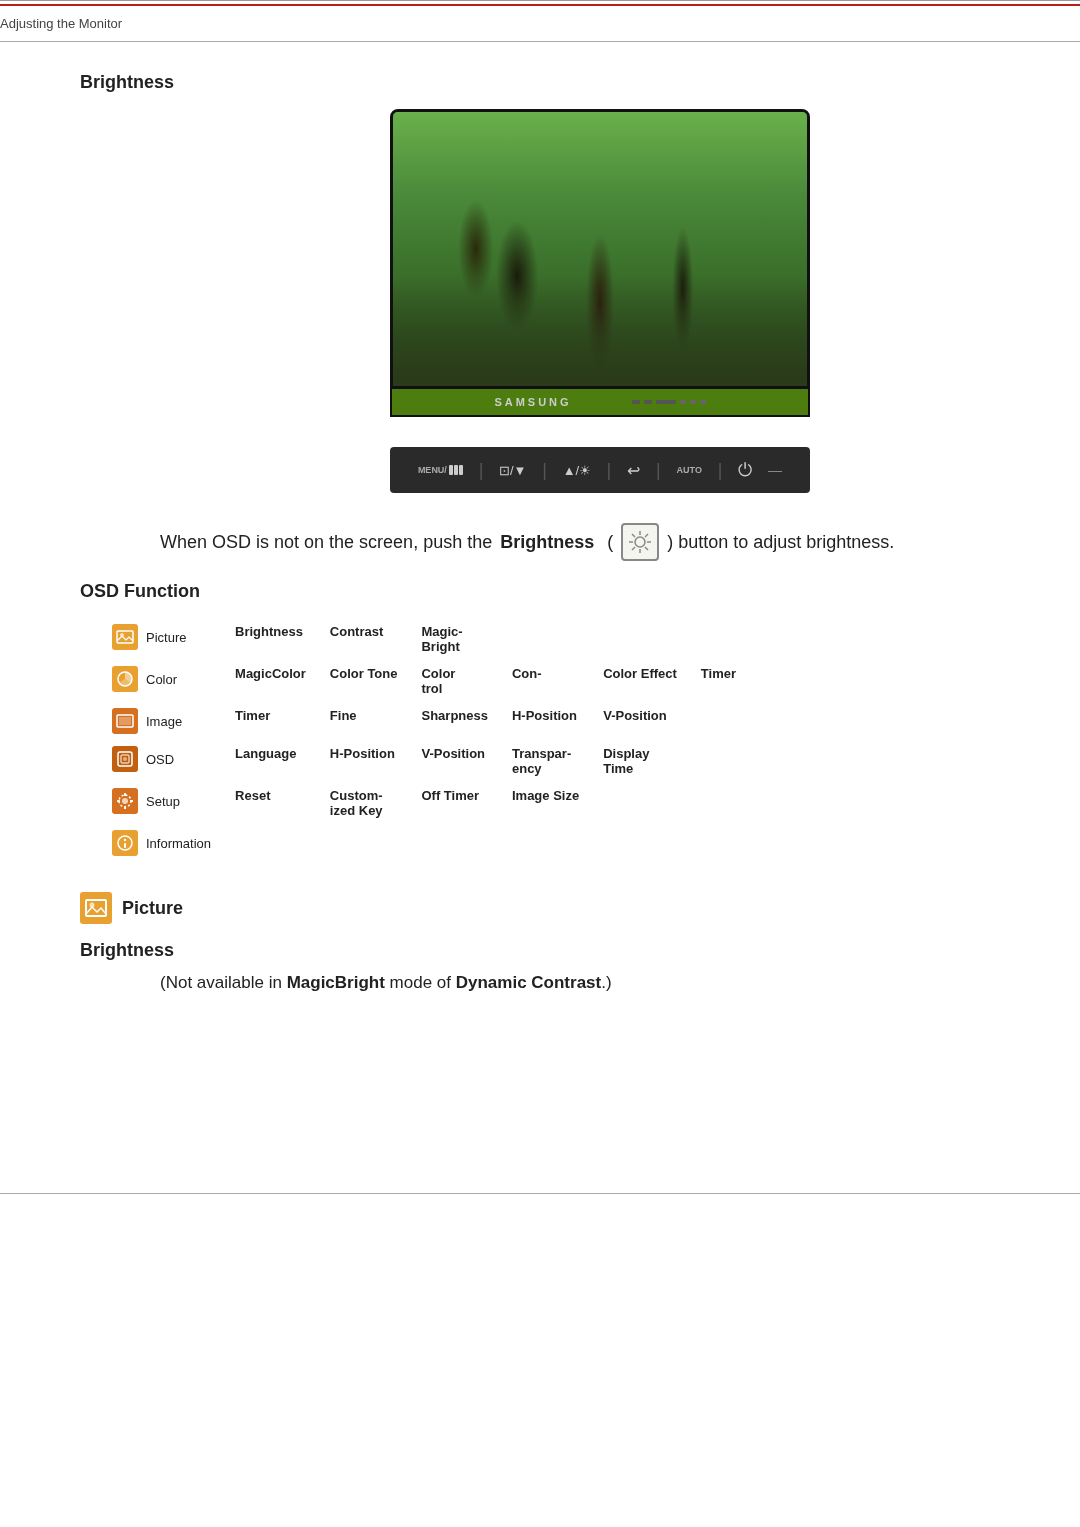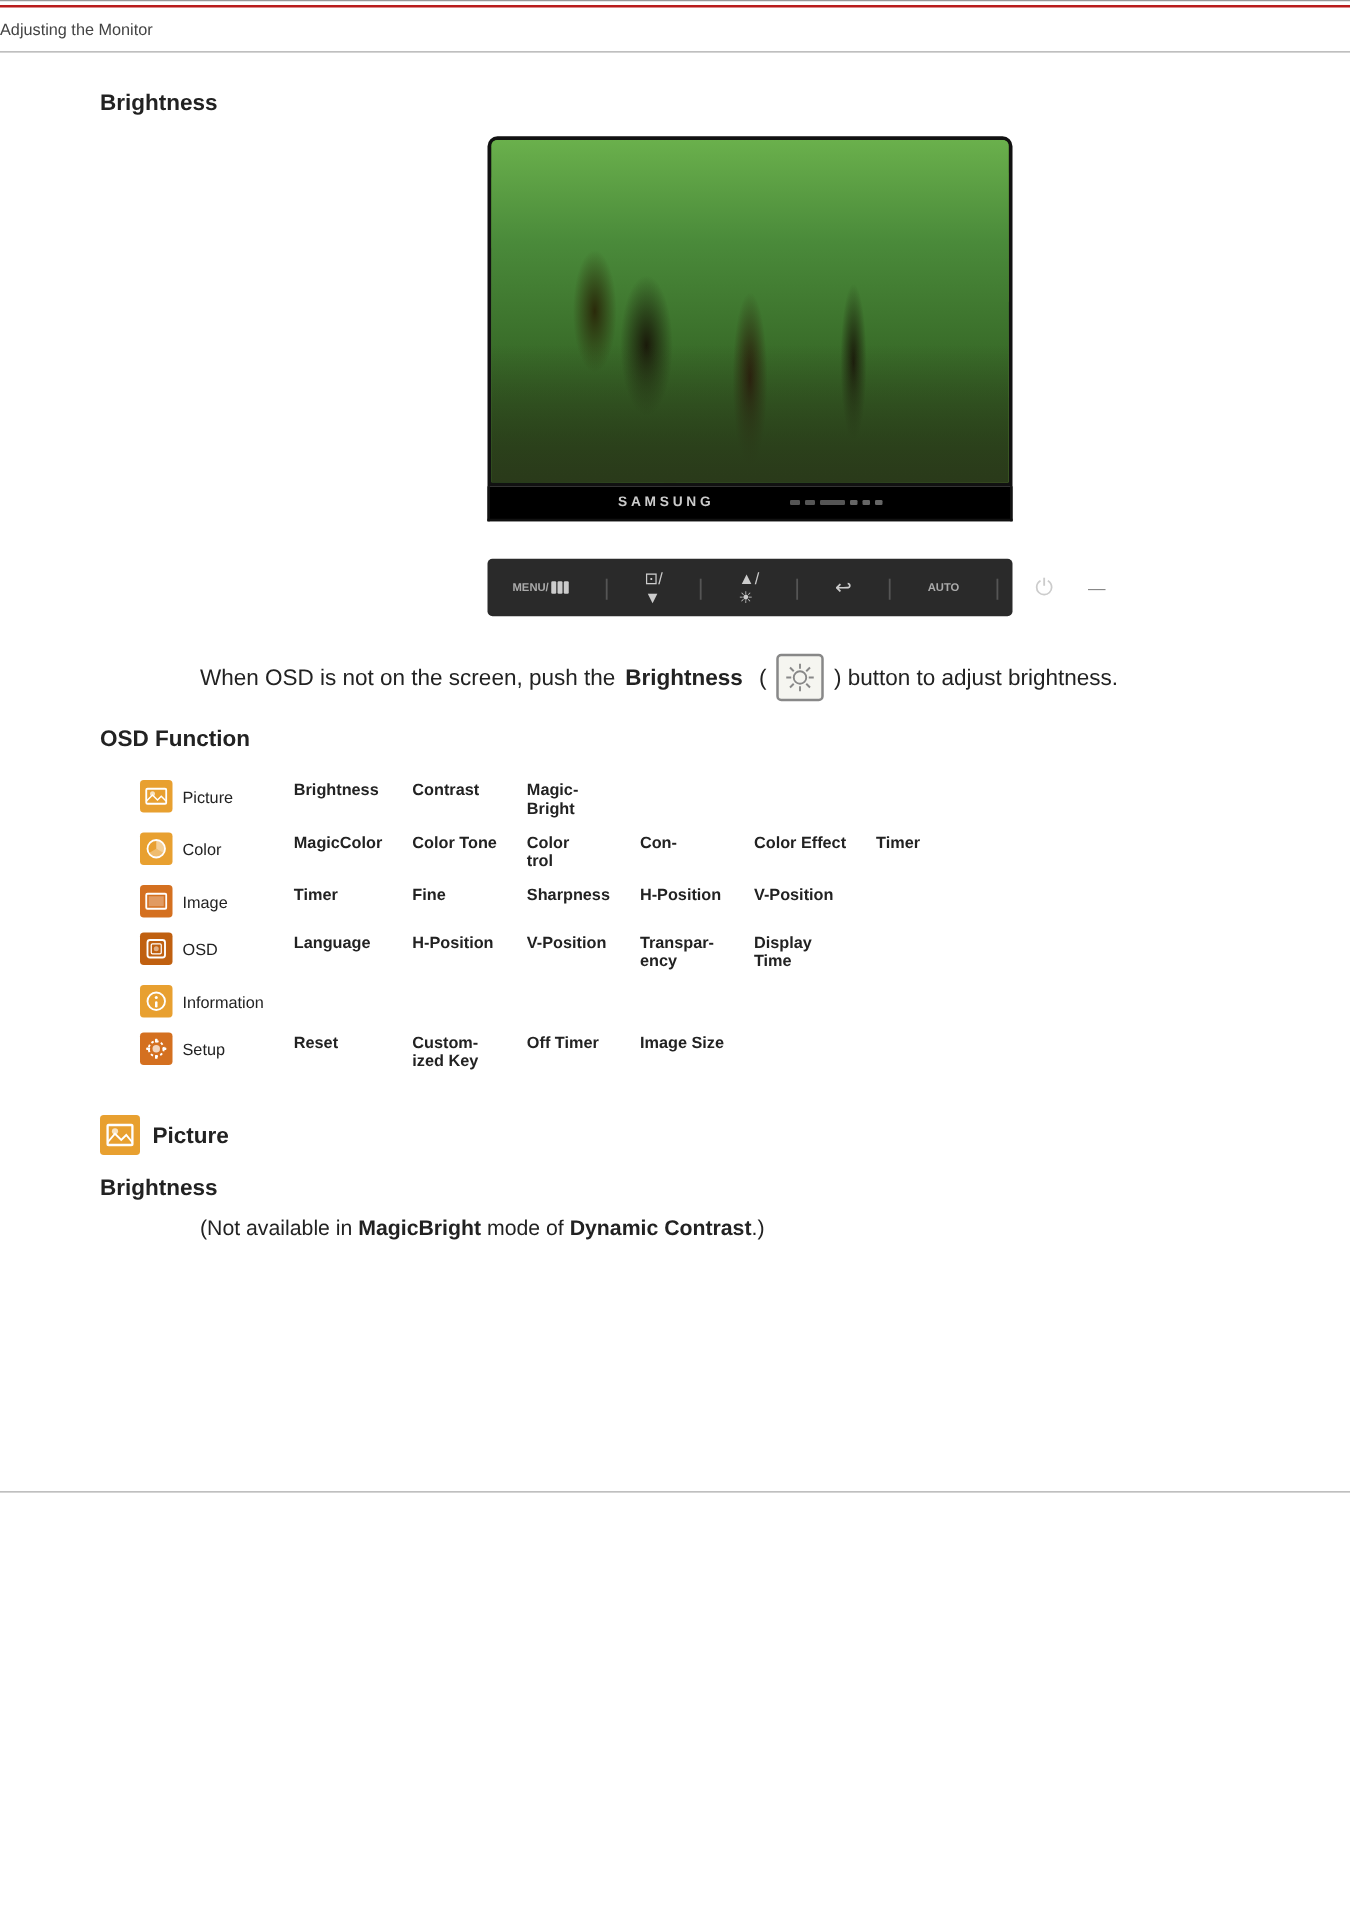--- a/index.html
+++ b/index.html
@@ -75,21 +75,21 @@
       content: '';
       position: absolute;
       bottom: 0; left: 0; right: 0;
       height: 40%;
       background: linear-gradient(to top, #2a3a1a, transparent);
     }
 
     .monitor-brand-bar {
       width: 420px;
       height: 28px;
-      background: #000000;
+      background: #4d7c0f;
       display: flex;
       align-items: center;
       justify-content: center;
       border: 2px solid #111;
       border-top: none;
     }
 
     .samsung-logo {
       color: #ccc;
       font-size: 11px;
@@ -100,21 +100,20 @@
     .control-bar {
       width: 420px;
       height: 46px;
       background: #2a2a2a;
       border-radius: 4px;
       margin-top: 30px;
       display: flex;
       align-items: center;
       justify-content: space-around;
       padding: 0 20px;
-      gap: 28px;
     }
 
     .ctrl-item {
       color: #ccc;
       font-size: 10px;
       display: flex;
       align-items: center;
       gap: 2px;
     }
 
@@ -440,41 +439,20 @@
           <td class="osd-col-header">H-Position</td>
           <td class="osd-col-header">V-Position</td>
           <td class="osd-col-header">Transpar-<br>ency</td>
           <td class="osd-col-header">Display<br>Time</td>
           <td></td>
         </tr>
 
         <tr>
           <td>
             <div class="osd-row-label">
-              <div class="osd-icon icon-info">
-                <svg width="18" height="18" viewBox="0 0 18 18">
-                  <circle cx="9" cy="9" r="7" fill="none" stroke="#fff" stroke-width="1.5"></circle>
-                  <circle cx="9" cy="6" r="1.2" fill="#fff"></circle>
-                  <rect x="8" y="9" width="2" height="5" fill="#fff" rx="1"></rect>
-                </svg>
-              </div>
-              <span>Information</span>
-            </div>
-          </td>
-          <td></td>
-          <td></td>
-          <td></td>
-          <td></td>
-          <td></td>
-          <td></td>
-        </tr>
-
-        <tr>
-          <td>
-            <div class="osd-row-label">
               <div class="osd-icon icon-setup">
                 <svg width="18" height="18" viewBox="0 0 18 18">
                   <circle cx="9" cy="9" r="3" fill="#fff" opacity="0.7"></circle>
                   <circle cx="9" cy="9" r="6" fill="none" stroke="#fff" stroke-width="1.5" stroke-dasharray="2,2"></circle>
 
                   <rect x="8" y="1" width="2" height="3" fill="#fff" rx="0.5"></rect>
                   <rect x="8" y="14" width="2" height="3" fill="#fff" rx="0.5"></rect>
                   <rect x="1" y="8" width="3" height="2" fill="#fff" rx="0.5"></rect>
                   <rect x="14" y="8" width="3" height="2" fill="#fff" rx="0.5"></rect>
                 </svg>
@@ -482,20 +460,41 @@
               <span>Setup</span>
             </div>
           </td>
           <td class="osd-col-header">Reset</td>
           <td class="osd-col-header">Custom-<br>ized Key</td>
           <td class="osd-col-header">Off Timer</td>
           <td class="osd-col-header">Image Size</td>
           <td></td>
           <td></td>
         </tr>
+
+        <tr>
+          <td>
+            <div class="osd-row-label">
+              <div class="osd-icon icon-info">
+                <svg width="18" height="18" viewBox="0 0 18 18">
+                  <circle cx="9" cy="9" r="7" fill="none" stroke="#fff" stroke-width="1.5"></circle>
+                  <circle cx="9" cy="6" r="1.2" fill="#fff"></circle>
+                  <rect x="8" y="9" width="2" height="5" fill="#fff" rx="1"></rect>
+                </svg>
+              </div>
+              <span>Information</span>
+            </div>
+          </td>
+          <td></td>
+          <td></td>
+          <td></td>
+          <td></td>
+          <td></td>
+          <td></td>
+        </tr>
       </tbody>
     </table>
   </div>
 
   <div class="picture-section">
     <div class="picture-heading">
       <div class="picture-icon-large">
         <svg width="22" height="22" viewBox="0 0 22 22">
           <rect x="1" y="3" width="20" height="16" rx="1" fill="none" stroke="#fff" stroke-width="2"></rect>
           <circle cx="7" cy="8" r="2.5" fill="#fff" opacity="0.7"></circle>

